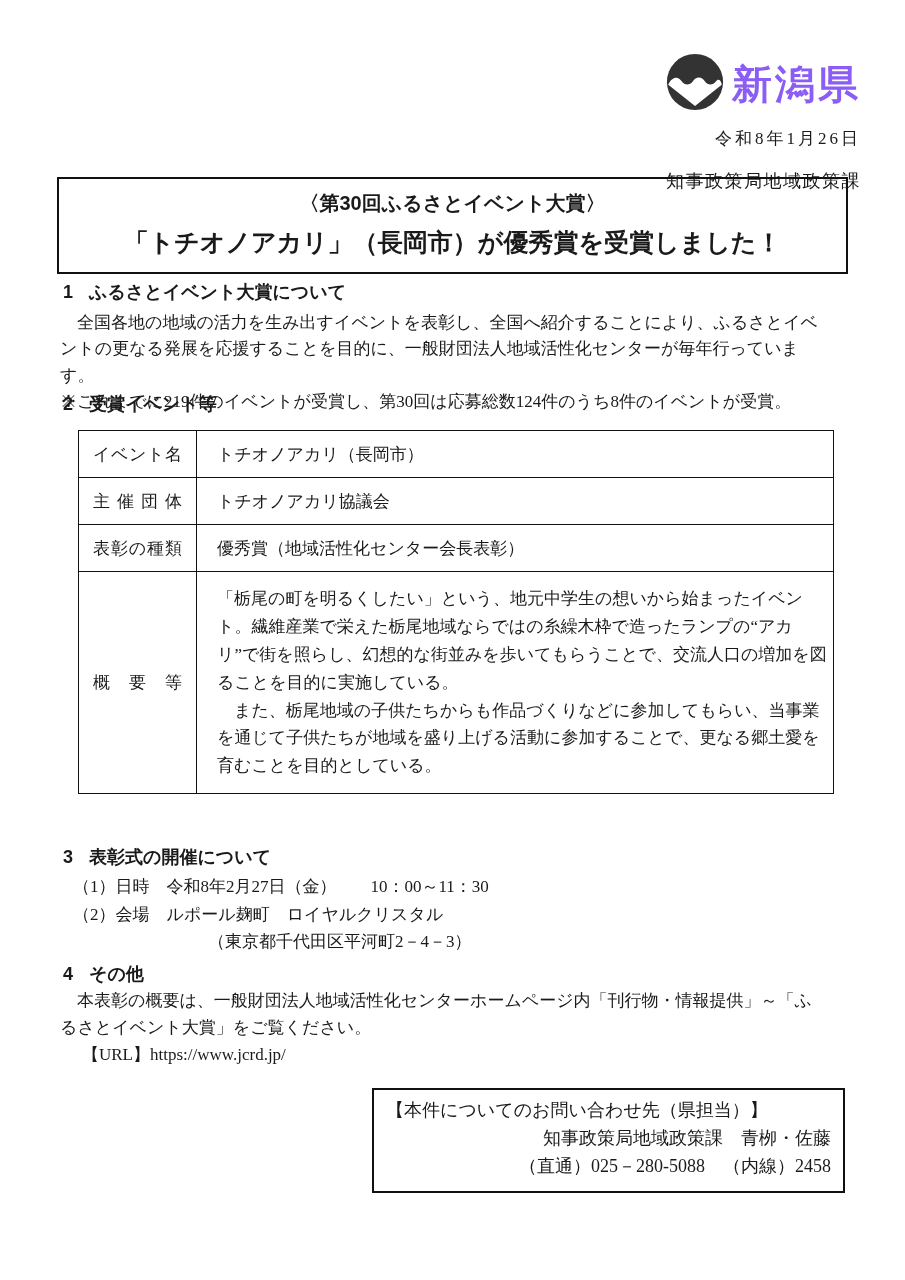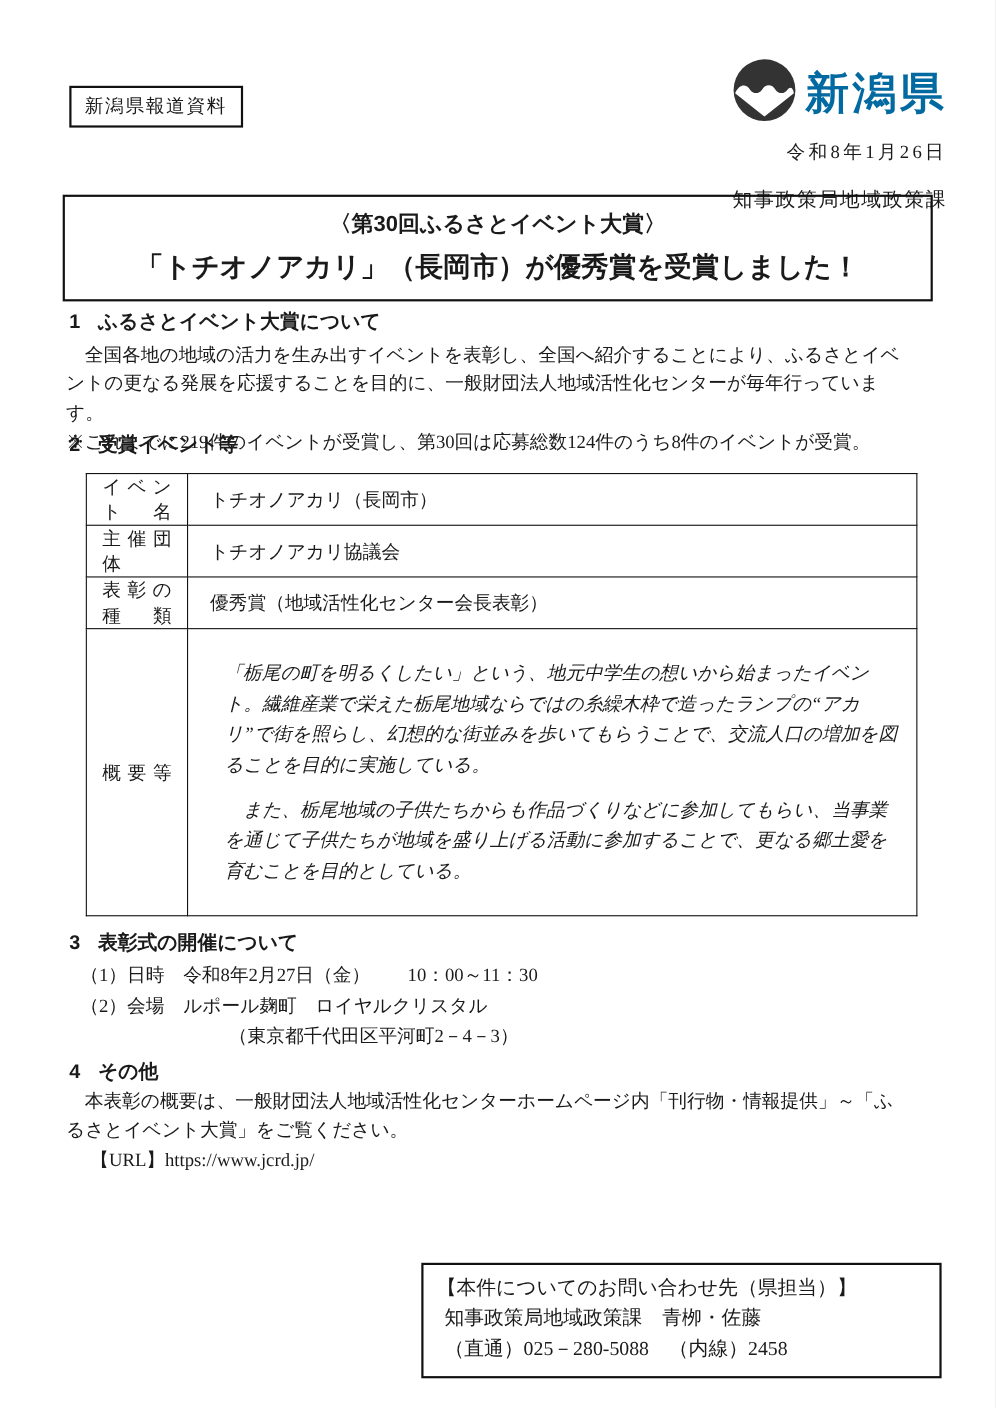--- a/index.html
+++ b/index.html
@@ -21,21 +21,21 @@
     padding:5px 12px 6px;
     font-size:17px;letter-spacing:1.5px;
   }
   .brand{
     position:absolute;right:44px;top:52px;
     display:flex;align-items:center;gap:8px;
   }
   .brand-logo{width:58px;height:60px;}
   .brand-name{
     font-family:"Liberation Sans","DejaVu Sans",sans-serif;
-    font-weight:bold;font-size:40px;color:#0369a1;letter-spacing:3px;
+    font-weight:bold;font-size:40px;color:#8b5cf6;letter-spacing:3px;
   }
   .hdr-date{
     position:absolute;right:44px;top:127px;
     font-size:17px;letter-spacing:3px;
   }
   .hdr-dept{
     position:absolute;right:44px;top:169px;
     font-size:18px;letter-spacing:1.5px;
   }
 
@@ -77,49 +77,47 @@
   .award-table td.lbl{
     width:117px;
     padding:0 14px;
     text-align:justify;
     text-align-last:justify;
   }
   .award-table tr.row-std td{height:44px;}
   .award-table td.val{padding-left:20px;padding-right:4px;}
   .award-table td.val-desc{padding:13px 0 13px 20px;vertical-align:middle;}
   .award-table td.val-desc p{
-    margin:13px;width:616px;line-height:1.64;font-style:italic;
+    margin:0;width:616px;line-height:1.64;
   }
 
   #sec3{top:845px;width:800px;}
   #sec3 .line{font-size:17px;line-height:1.62;padding-left:13px;}
   #sec3 .line.addr{padding-left:148px;}
   #sec3 .sec-head{margin-bottom:4px;}
 
   #sec4{top:962px;width:756px;}
   #sec4 .body{font-size:17px;line-height:1.6;margin-top:1px;}
   #sec4 .url-line{font-size:17px;line-height:1.6;padding-left:22px;}
 
   
   .contact-box{
-    position:absolute;left:372px;top:1148px;width:473px;
+    position:absolute;left:372px;top:1088px;width:473px;
     border:2px solid #111;
     box-sizing:border-box;
     padding:7px 12px 10px;
-    margin-left:11px;
   }
   .contact-box .c-line{font-size:18px;line-height:1.55;}
-  .contact-box .c-line.indent{padding-left:7px;}
+  .contact-box .c-line.indent{padding-left:7px;text-align:right;}
 </style>
 </head>
 <body>
 
 <div class="page">
 
-  <div class="press-box sans">新潟県報道資料</div>
 
   <div class="brand">
     <span>
       <svg class="brand-logo" viewBox="0 0 64 64" aria-hidden="true">
         <circle cx="32" cy="32" r="31" fill="#333333"></circle>
         <path d="M2.5 35
                  C 7 25.5, 13.5 25.5, 17.5 31.5
                  C 20.5 36, 26.5 36, 29.5 31.5
                  C 33 25.5, 39.5 25.5, 43 31.5
                  C 46 36, 52 36, 55 31.5

